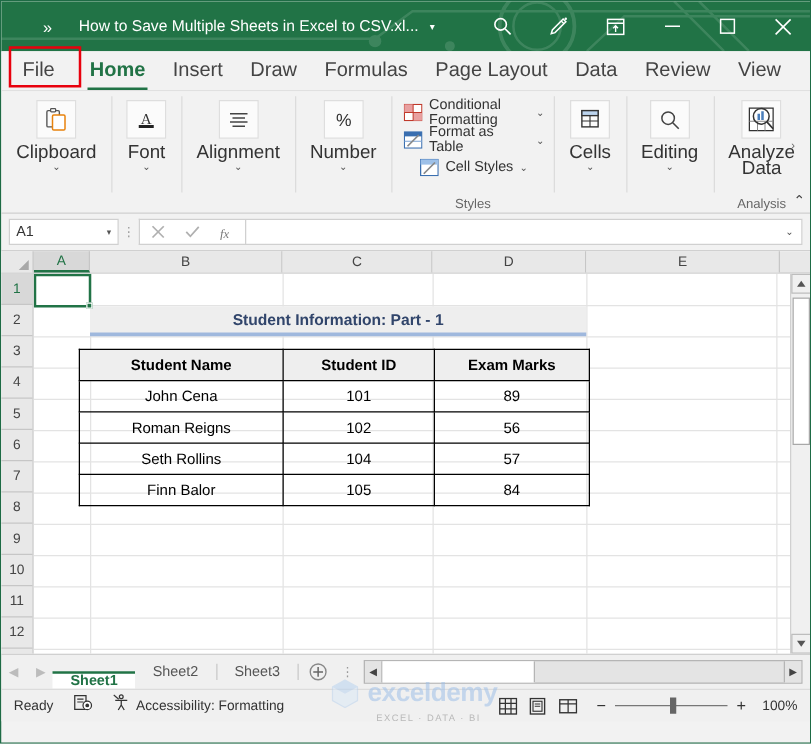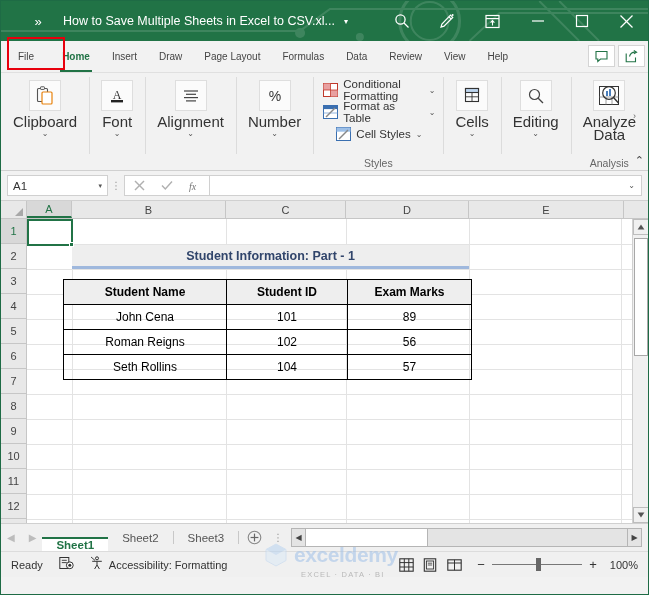--- a/index.html
+++ b/index.html
@@ -54,21 +54,21 @@
   
   .tabrow {
     height: 32px; background: #f2f2f2;
     display: flex; align-items: stretch;
     position: relative;
     border-bottom: 1px solid #e0e0e0;
   }
   .tab {
     padding: 0 11px;
     display: flex; align-items: center;
-    font-size: 10px; color: #444;
+    font-size: 16px; color: #444;
     position: relative; white-space: nowrap;
   }
   .tab.file { padding: 0 17px; }
   .tab.active { color: #217346; font-weight: bold; }
   .tab.active::after {
     content: ""; position: absolute; left: 9px; right: 9px; bottom: 0;
     height: 2.5px; background: #217346;
   }
   .tab-spacer { flex: 1; }
   .tab-iconbtn {
@@ -134,21 +134,21 @@
   }
 
   
   .fbar {
     height: 30px; background: #f2f2f2;
     display: flex; align-items: center; gap: 0;
     padding: 0 6px;
     border-bottom: 1px solid #d0d0d0;
   }
   .namebox {
-    width: 101px; height: 21px;
+    width: 88px; height: 21px;
     border: 1px solid #d0d0d0; background: #fff;
     display: flex; align-items: center;
     padding: 0 5px; font-size: 11.5px; color: #333;
   }
   .namebox .nb-drop { margin-left: auto; font-size: 7px; color: #555; }
   .fb-dots { width: 16px; text-align: center; font-size: 10px; color: #999; letter-spacing: 0; }
   .fb-icons {
     display: flex; align-items: center; height: 21px;
     border: 1px solid #d0d0d0; border-right: none; background: #fff;
   }
@@ -370,22 +370,22 @@
           </svg>
       </div>
     </div>
   </div>
 
   <div class="tabrow">
     <div class="tab file">File</div>
     <div class="tab active">Home</div>
     <div class="tab">Insert</div>
     <div class="tab">Draw</div>
+    <div class="tab">Formulas</div>
     <div class="tab">Page Layout</div>
-    <div class="tab">Formulas</div>
     <div class="tab">Data</div>
     <div class="tab">Review</div>
     <div class="tab">View</div>
     <div class="tab">Help</div>
     <div class="tab-spacer"></div>
     <div class="tab-iconbtn">
       <svg width="13" height="13" viewBox="0 0 13 13">
           <path d="M1 1.5 H12 V9 H5.5 L2.8 11.5 V9 H1 Z" fill="none" stroke="#217346" stroke-width="1.1"></path>
         </svg>
     </div>
@@ -637,20 +637,25 @@
             <tr>
               <td>Roman Reigns</td>
               <td>102</td>
               <td>56</td>
             </tr>
             <tr>
               <td>Seth Rollins</td>
               <td>104</td>
               <td>57</td>
             </tr>
+            <tr>
+              <td>Finn Balor</td>
+              <td>105</td>
+              <td>84</td>
+            </tr>
           </tbody>
         </table>
 
         <div class="selcell" style="left:0px; top:0px; width:46px; height:27px;"></div>
         <div class="fillh" style="left:42px; top:23px;"></div>
       </div>
     </div>
 
     <div class="vscroll">
       <div class="vs-arrow top">

